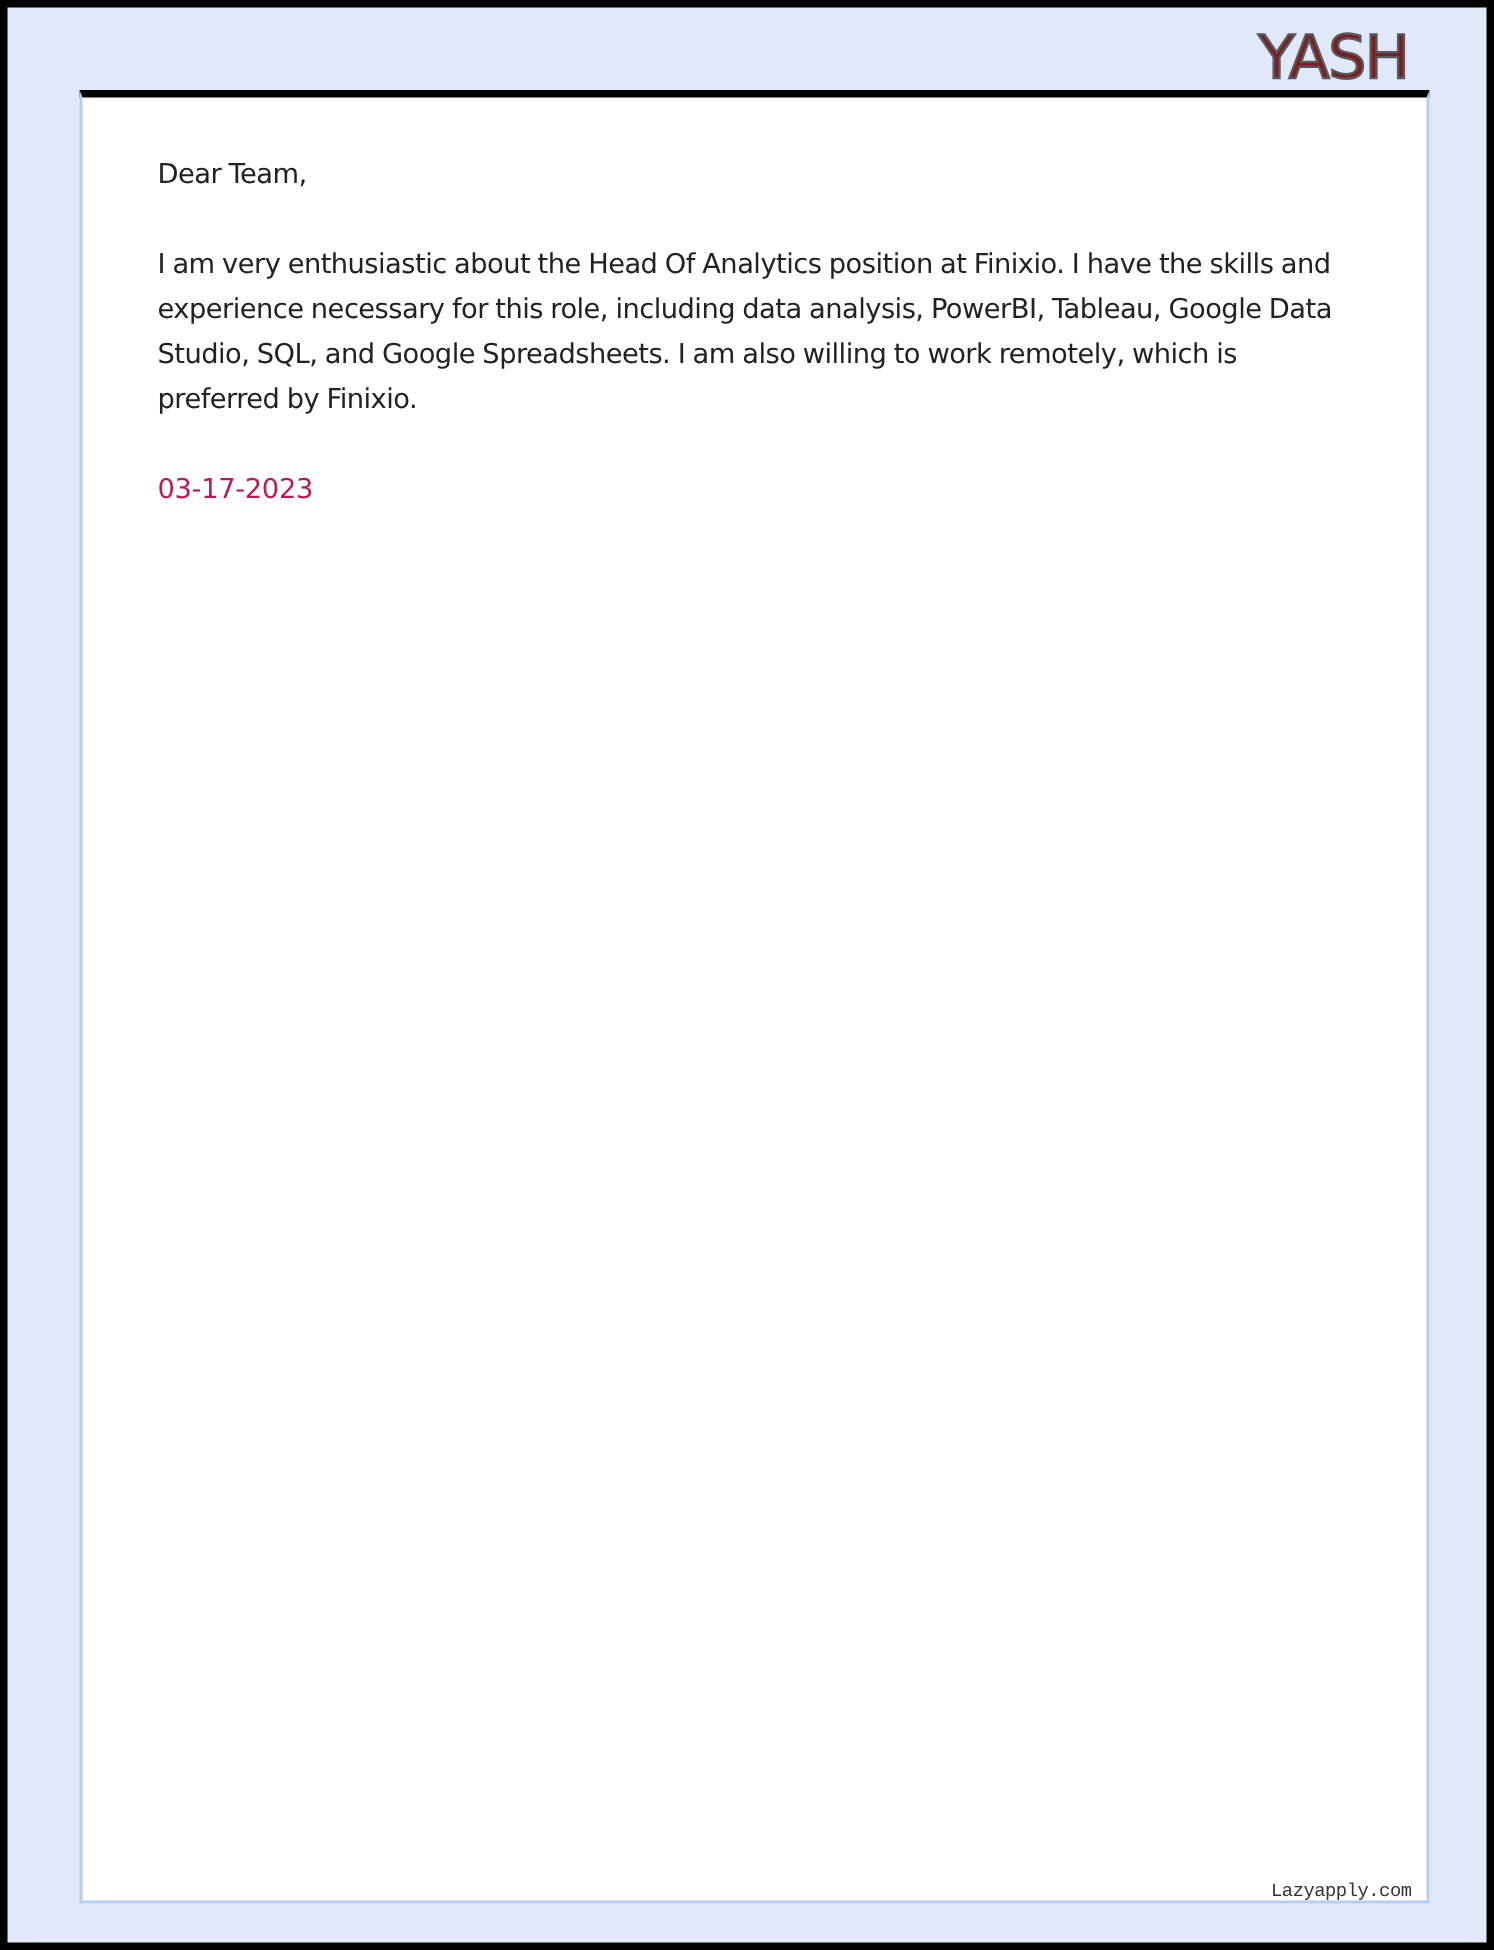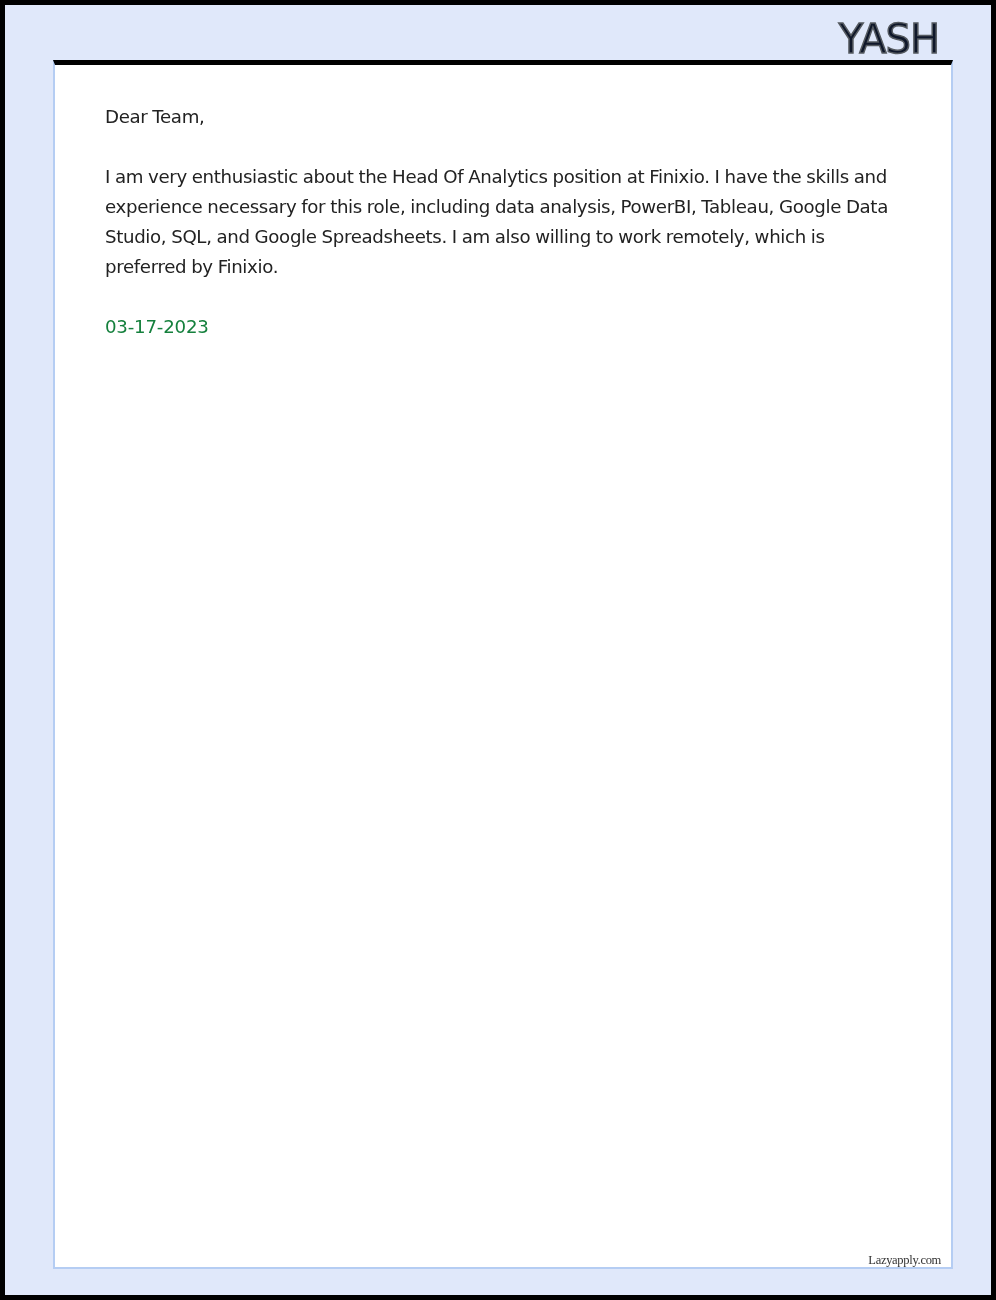--- a/index.html
+++ b/index.html
@@ -18,21 +18,21 @@
       background: #e0e8fa;
     }
     .brand {
       position: absolute;
       right: 52px;
       top: 14px;
       font-family: "DejaVu Sans", sans-serif;
       font-size: 40px;
       letter-spacing: -1px;
       line-height: 40px;
-      color: #0f172a;
+      color: #7f1d1d;
       -webkit-text-stroke: 1.5px #555a60;
       font-weight: normal;
     }
     .page {
       position: absolute;
       left: 48px;
       top: 55px;
       width: 896px;
       height: 1202px;
       background: #ffffff;
@@ -49,30 +49,30 @@
       font-family: "DejaVu Sans", sans-serif;
       font-size: 18.2px;
       line-height: 30px;
       color: #222222;
       letter-spacing: -0.35px;
       word-spacing: -0.5px;
     }
     .letter p { margin: 0 0 30px 0; }
     .letter p.last { margin-bottom: 10px; }
     .date {
-      color: #15803d;
+      color: #be185d;
       font-size: 18.2px;
       line-height: 30px;
       letter-spacing: -0.2px;
     }
     .footer {
       position: absolute;
       right: 10px;
       bottom: -1px;
-      font-family: Liberation Serif, serif;
+      font-family: Liberation Mono, monospace;
       font-size: 12.5px;
       letter-spacing: -0.3px;
       color: #333333;
     }
   </style>
 </head>
 <body>
 
 <div class="frame">
   <div class="brand">YASH</div>

